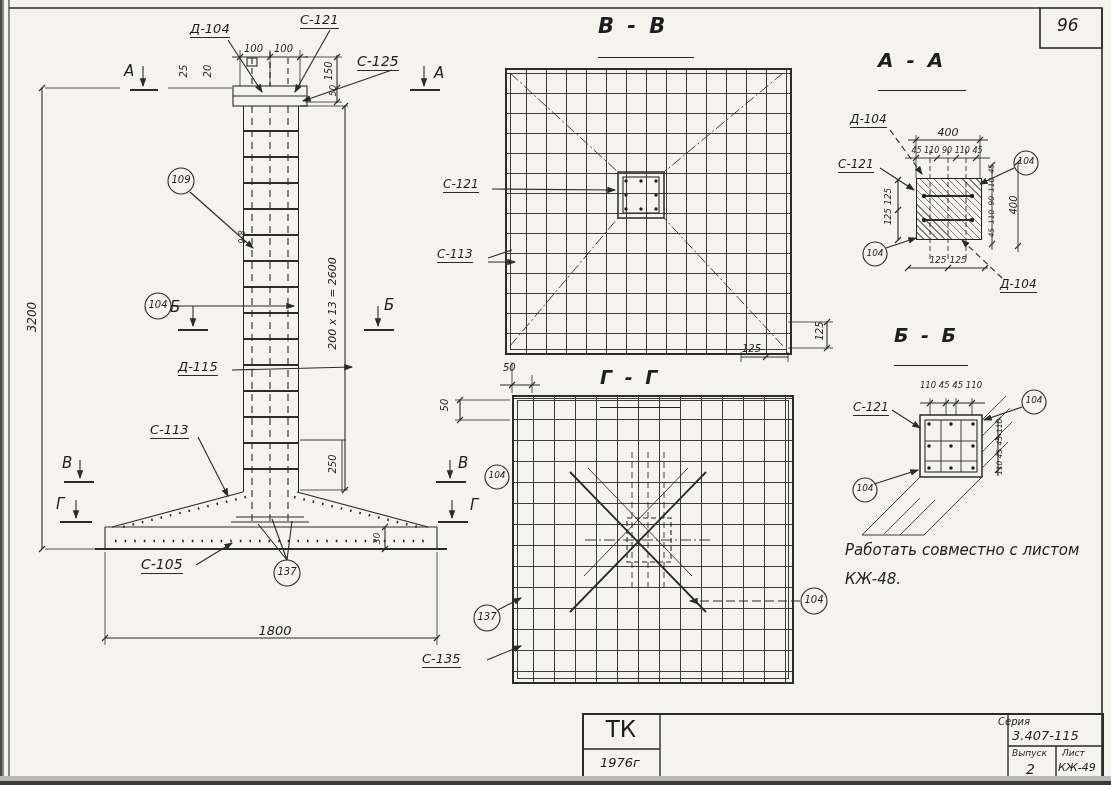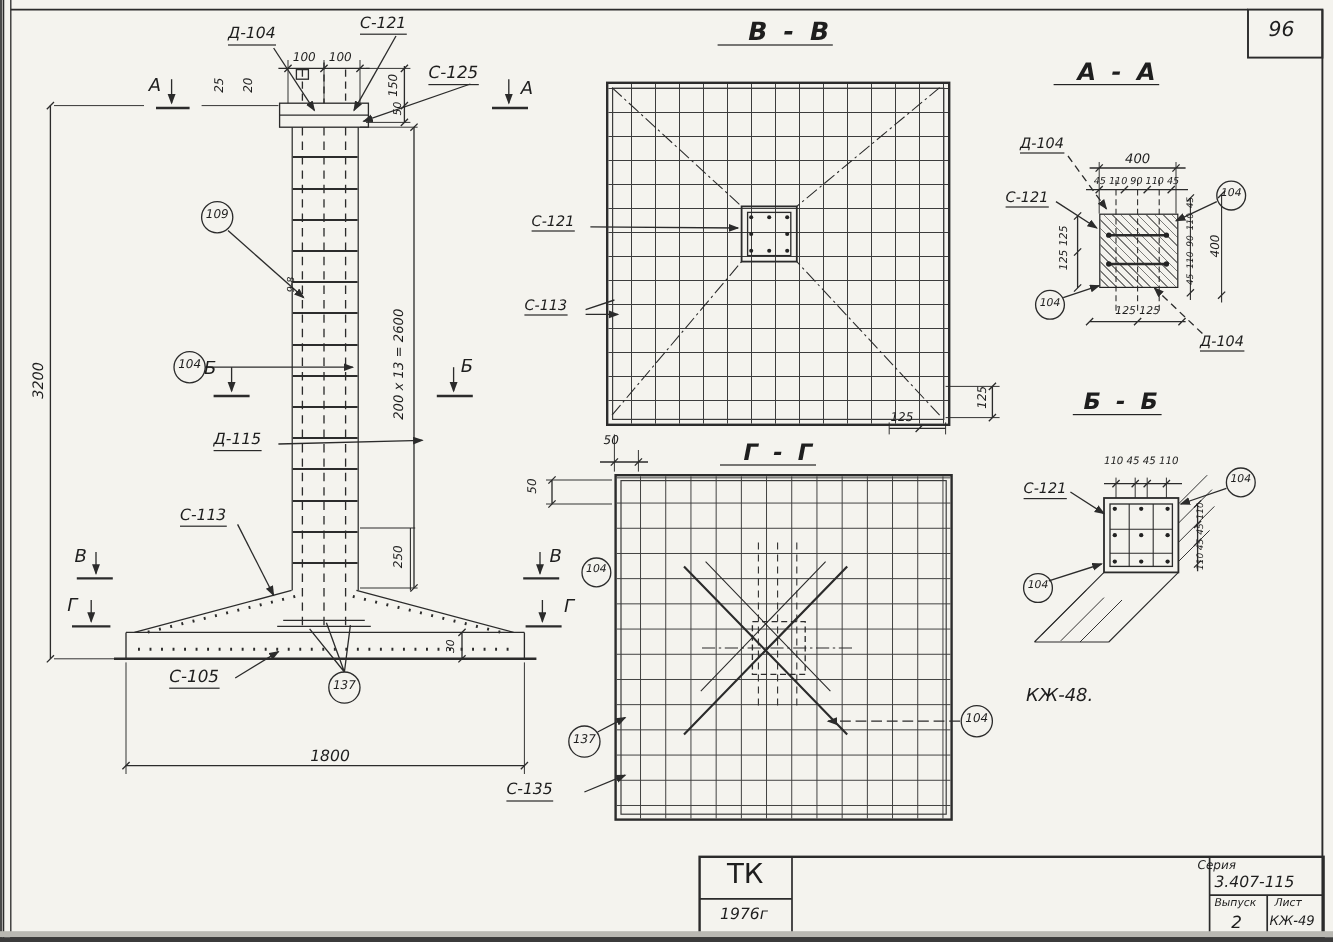--- a/index.html
+++ b/index.html
@@ -2,21 +2,21 @@
 <html><head>
 <meta charset="utf-8">
 <style>
   html,body{margin:0;padding:0;}
   .sheet{position:relative;width:1111px;height:785px;background:#f4f3ee;overflow:hidden;
          font-family:"DejaVu Sans",sans-serif;}
   .t{position:absolute;font-style:italic;color:#1e1e1e;white-space:nowrap;line-height:1;}
   .c{text-align:center;}
   .rot{transform:rotate(-90deg);}
   .u{border-bottom:1.3px solid #2a2a2a;padding-bottom:2px;}
-  .vtitle{text-align:right;border-bottom:1.6px solid #232323;padding-bottom:0;letter-spacing:3px;font-weight:bold;}
+  .vtitle{text-align:left;border-bottom:1.6px solid #232323;padding-bottom:20px;letter-spacing:3px;font-weight:bold;}
   .overlay{position:absolute;left:0;top:0;z-index:3;}
   .txt{z-index:4;}
   .grid{position:absolute;z-index:1;border:2px solid #2c2c2c;
         background:
           repeating-linear-gradient(0deg, transparent 0 19px, #3c3c3c 19px 20px),
           repeating-linear-gradient(90deg, transparent 0 19px, #3c3c3c 19px 20px);}
   .grid .innerframe{position:absolute;inset:3px;border:1px solid #3c3c3c;}
   .column{position:absolute;z-index:1;border-left:1.6px solid #262626;border-right:1.6px solid #262626;
           background:repeating-linear-gradient(180deg, transparent 0 24.4px, #2c2c2c 24.4px 26px);}
   .hatch{position:absolute;z-index:1;border:1.5px solid #222;
@@ -282,21 +282,22 @@
   <div class="t txt vtitle" style="left:894px;top:326px;width:74px;font-size:19px;">Б - Б</div>
   <div class="t txt c" style="left:905px;top:381px;width:92px;font-size:8.5px;">110 45 45 110</div>
   <div class="t txt u" style="left:853px;top:401px;font-size:12px;">С-121</div>
   <div class="t txt c" style="left:1019px;top:396px;width:30px;font-size:9px;">104</div>
   <div class="t txt c rot" style="left:989px;top:422px;width:22px;font-size:7.5px;">110</div>
   <div class="t txt c rot" style="left:989px;top:437px;width:22px;font-size:7.5px;">45</div>
   <div class="t txt c rot" style="left:989px;top:450px;width:22px;font-size:7.5px;">45</div>
   <div class="t txt c rot" style="left:989px;top:464px;width:22px;font-size:7.5px;">110</div>
   <div class="t txt c" style="left:850px;top:484px;width:30px;font-size:9px;">104</div>
 
-  <div class="t txt" style="left:845px;top:572px;font-size:15px;margin-left:10px;">КЖ-48.</div>
+  <div class="t txt" style="left:845px;top:543px;font-size:15px;">Работать совместно с листом</div>
+  <div class="t txt" style="left:845px;top:572px;font-size:15px;">КЖ-48.</div>
 
   <div class="t txt c" style="left:590px;top:718px;width:62px;font-size:23px;font-style:normal;">ТК</div>
   <div class="t txt c" style="left:588px;top:756px;width:64px;font-size:13px;">1976г</div>
   <div class="t txt" style="left:998px;top:717px;font-size:10px;">Серия</div>
   <div class="t txt" style="left:1012px;top:729px;font-size:13px;text-align:center;">3.407-115</div>
   <div class="t txt" style="left:1012px;top:749px;font-size:9px;">Выпуск</div>
   <div class="t txt" style="left:1026px;top:762px;font-size:14px;">2</div>
   <div class="t txt" style="left:1062px;top:749px;font-size:9px;">Лист</div>
   <div class="t txt" style="left:1058px;top:762px;font-size:11px;">КЖ-49</div>
 

